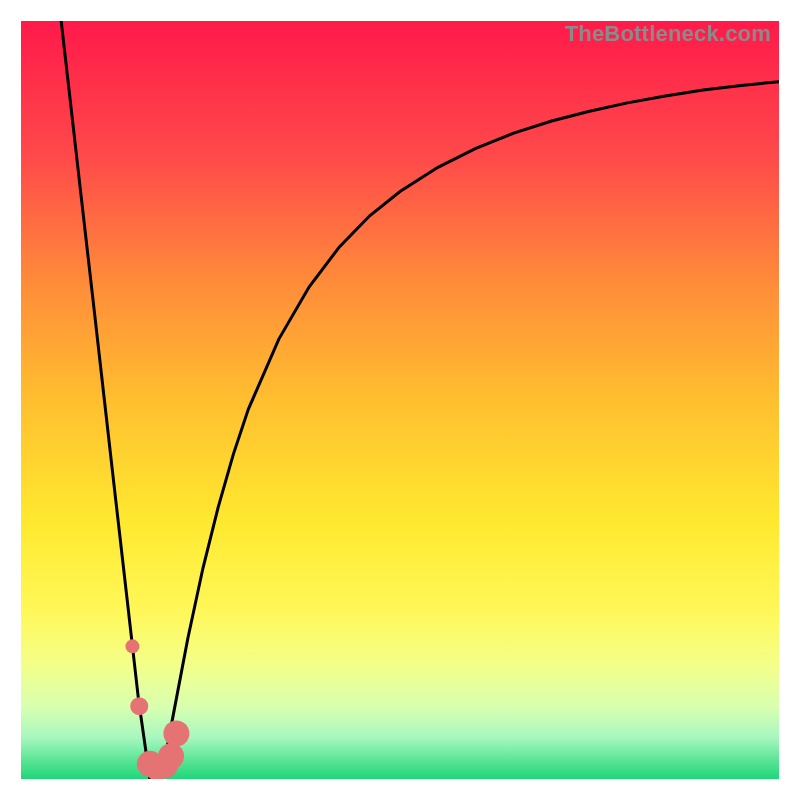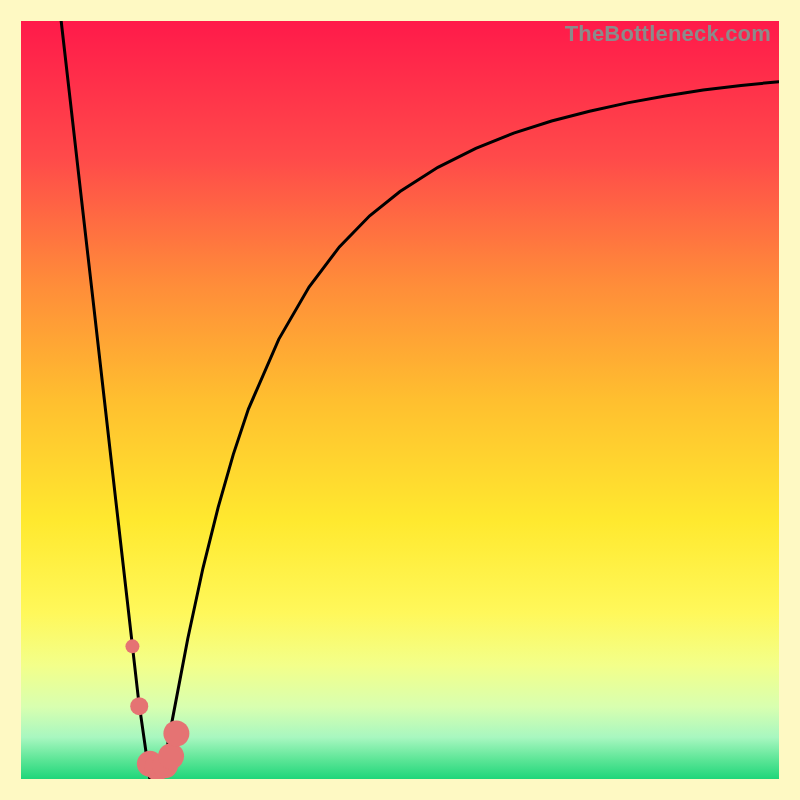--- a/index.html
+++ b/index.html
@@ -9,21 +9,21 @@
     height: 800px;
     background: #000;
     overflow: hidden;
   }
   .frame {
     position: absolute;
     left: 0;
     top: 0;
     width: 800px;
     height: 800px;
-    background: #fef9c3;
+    background: #ffffff;
   }
   .plot {
     position: absolute;
     left: 21px;
     top: 21px;
     width: 758px;
     height: 758px;
     overflow: hidden;
   }
   .gradient {

